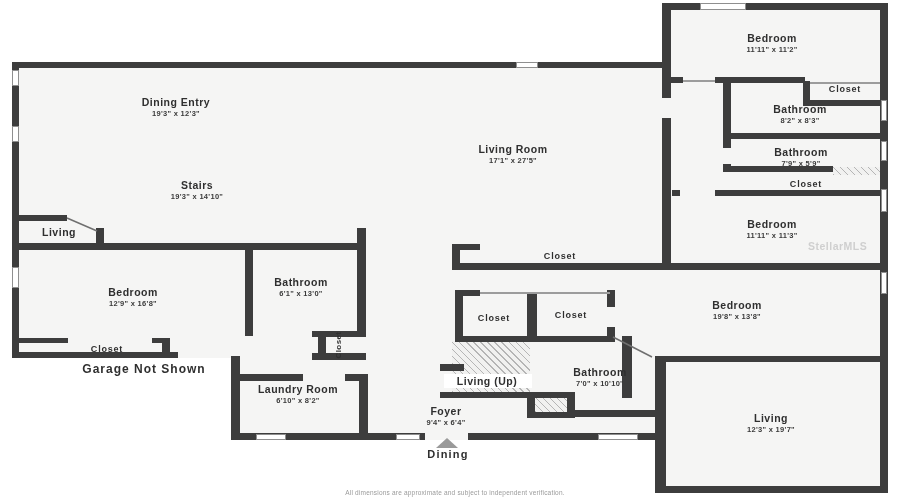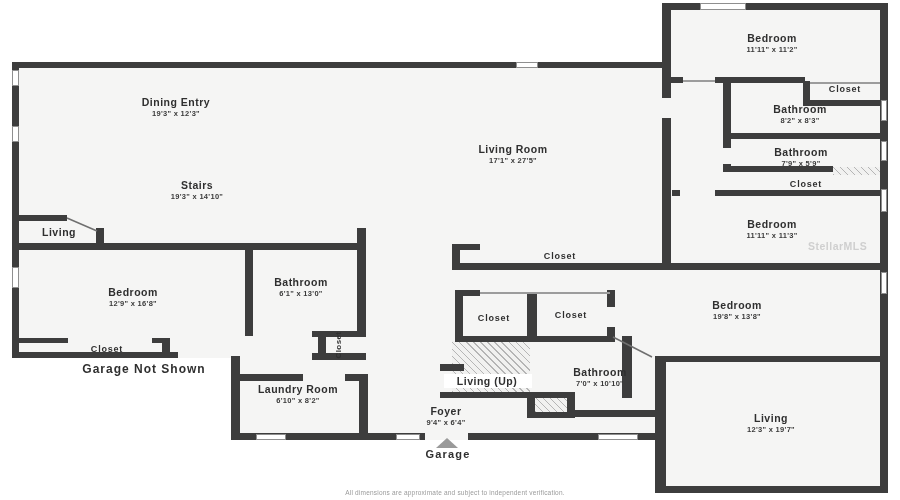--- a/index.html
+++ b/index.html
@@ -123,21 +123,21 @@
   <div class="label" style="left:772px;top:229px">
     <span class="nm">Bedroom</span>
     <span class="dm">11'11" x 11'3"</span>
   </div>
 
   <div class="label note" style="left:144px;top:369px">
     <span class="nm">Garage Not Shown</span>
   </div>
   <div class="entry-arrow" style="left:436px;top:438px"></div>
   <div class="label entry" style="left:448px;top:455px">
-    <span class="nm">Garage</span>
+    <span class="nm">Dining</span>
   </div>
   <div class="watermark" style="left:808px;top:240px">StellarMLS</div>
   <div class="disclaimer" style="left:455px;top:489px">All dimensions are approximate and subject to independent verification.</div>
 <div class="floor" style="left: 12px; top: 62px; width: 650px; height: 182px;"></div>
     <div class="floor" style="left: 12px; top: 244px; width: 345px; height: 114px;"></div>
     <div class="floor" style="left: 357px; top: 244px; width: 305px; height: 196px;"></div>
     <div class="floor" style="left: 231px; top: 358px; width: 139px; height: 82px;"></div>
     <div class="floor" style="left: 662px; top: 3px; width: 226px; height: 490px;"></div>
     <div class="hatch" style="left: 452px; top: 341px; width: 78px; height: 51px;"></div>
     <div class="hatch" style="left: 535px; top: 398px; width: 32px; height: 14px;"></div>

